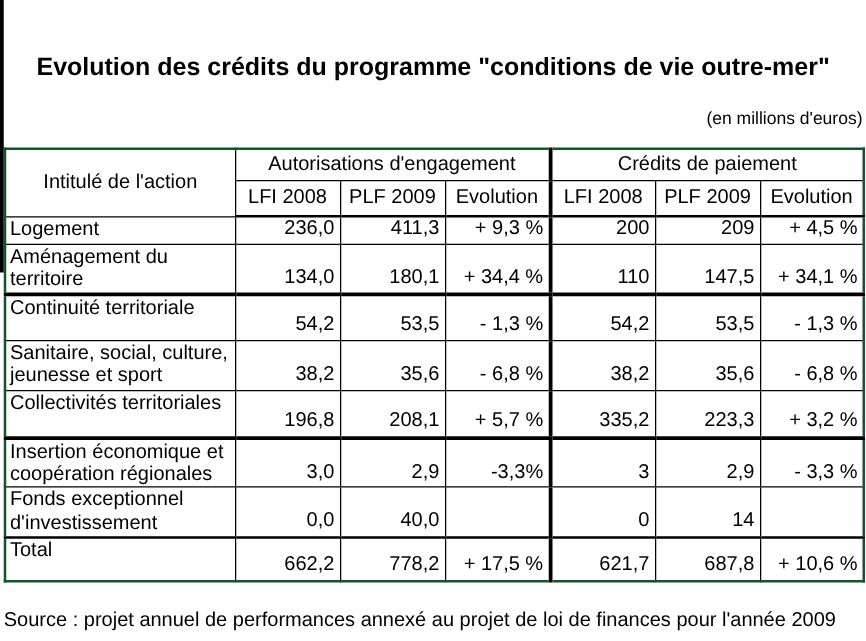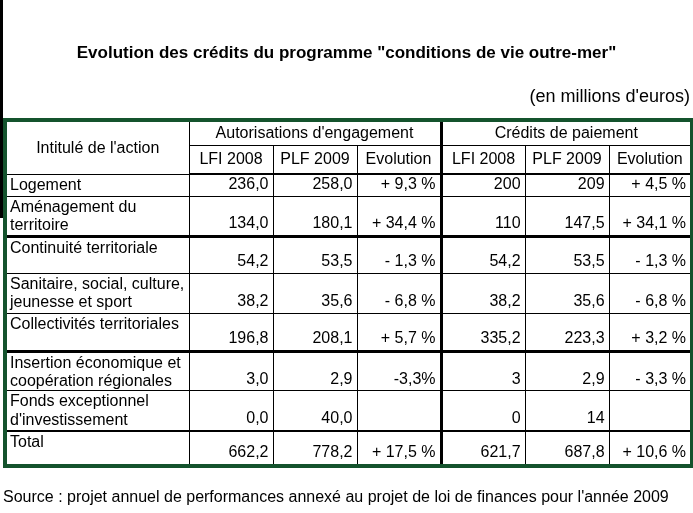--- a/index.html
+++ b/index.html
@@ -22,40 +22,40 @@
     width: 3px;
     height: 218px;
     background: #000000;
   }
   .doc-title {
     position: absolute;
     top: 43px;
     left: 0;
     width: 693px;
     text-align: center;
-    font-size: 17px;
+    font-size: 20px;
     font-weight: bold;
     letter-spacing: 0px;
     white-space: nowrap;
   }
   .doc-subtitle {
     position: absolute;
     top: 86px;
     right: 3px;
-    font-size: 18px;
+    font-size: 14px;
     text-align: center;
   }
   table.credits {
     position: absolute;
     left: 3px;
     top: 118px;
     width: 687px;
     border-collapse: collapse;
     table-layout: fixed;
-    border: 4px solid #14532d;
+    border: 2px solid #14532d;
   }
   table.credits th,
   table.credits td {
     border: 1.5px solid #000000;
     font-size: 16px;
     font-weight: normal;
     overflow: hidden;
     line-height: 1.15;
   }
   th.group-head {
@@ -131,21 +131,21 @@
     <th>PLF 2009</th>
     <th>Evolution</th>
     <th class="gdiv">LFI 2008</th>
     <th>PLF 2009</th>
     <th>Evolution</th>
   </tr>
 
   <tr style="height:22px">
     <td class="label-cell">Logement</td>
     <td class="num-cell">236,0</td>
-    <td class="num-cell">258,0</td>
+    <td class="num-cell">411,3</td>
     <td class="num-cell">+ 9,3 %</td>
     <td class="num-cell gdiv">200</td>
     <td class="num-cell">209</td>
     <td class="num-cell">+ 4,5 %</td>
   </tr>
 
   <tr style="height:40px" class="thick-bottom">
     <td class="label-cell">Aménagement du territoire</td>
     <td class="num-cell">134,0</td>
     <td class="num-cell">180,1</td>

